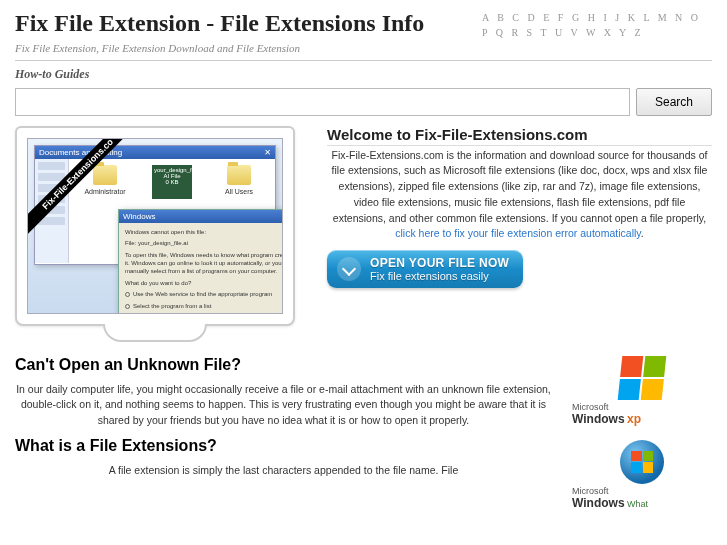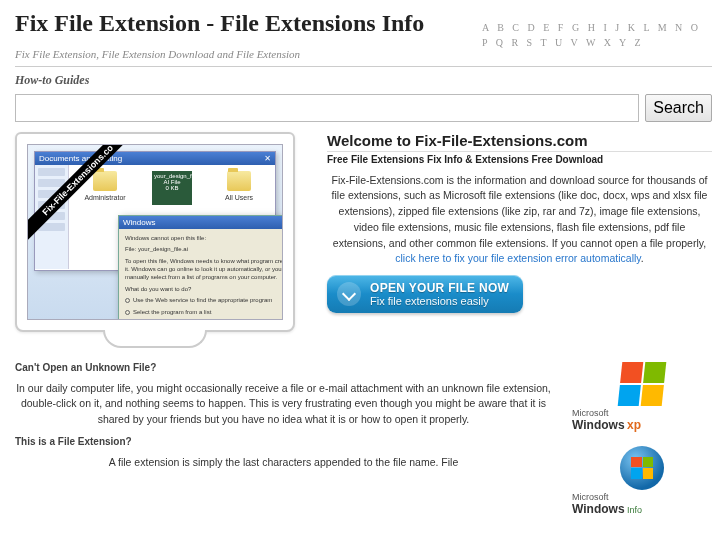--- a/index.html
+++ b/index.html
@@ -1,28 +1,28 @@
 <!DOCTYPE html>
 <html><head>
   <meta charset="utf-8">
   <style>
     * { margin: 0; padding: 0; box-sizing: border-box; }
     body { font-family: Verdana, Arial, sans-serif; background: #fff; color: #333; font-size: 11px; }
     .container { max-width: 727px; margin: 0 auto; padding: 10px 15px; }
-    .header { border-bottom: 1px solid #ccc; padding-bottom: 6px; margin-bottom: 6px; display: flex; justify-content: space-between; align-items: center; }
+    .header { border-bottom: 1px solid #ccc; padding-bottom: 6px; margin-bottom: 6px; display: flex; justify-content: space-between; align-items: flex-start; }
     .header-left { flex: 1; }
     .site-title { font-family: Georgia, serif; font-size: 24px; font-weight: bold; color: #222; line-height: 1.15; }
-    .site-subtitle { font-family: Georgia, serif; font-style: italic; font-size: 11px; color: #888; margin-top: 10px; }
+    .site-subtitle { font-family: Georgia, serif; font-style: italic; font-size: 11px; color: #888; margin-top: 4px; }
     .alpha-nav { font-family: Georgia, serif; font-size: 10px; color: #999; letter-spacing: 3px; line-height: 1.5; text-align: left; width: 230px; }
     .alpha-nav a { color: #999; text-decoration: none; cursor: pointer; }
     .nav-links { font-family: Georgia, serif; font-style: italic; font-weight: bold; font-size: 12px; color: #555; margin-bottom: 6px; }
     .nav-links a { color: #555; text-decoration: none; cursor: pointer; }
     .search-bar { display: flex; margin-bottom: 10px; }
     .search-input { flex: 1; border: 1px solid #bbb; padding: 5px; height: 28px; font-size: 12px; background: #fff; }
-    .search-btn { margin-left: 6px; padding: 4px 7px; font-size: 16px; border: 1px solid #aaa; background: linear-gradient(#f8f8f8,#e4e4e4); cursor: pointer; border-radius: 2px; }
+    .search-btn { margin-left: 6px; padding: 4px 18px; font-size: 12px; border: 1px solid #aaa; background: linear-gradient(#f8f8f8,#e4e4e4); cursor: pointer; border-radius: 2px; }
     .content-row { display: flex; gap: 12px; }
     .monitor-wrap { width: 300px; flex-shrink: 0; position: relative; }
     .monitor { width: 280px; height: 200px; border: 2px solid #ccc; border-radius: 6px 6px 8px 8px; background: #fff; position: relative; box-shadow: 0 1px 3px rgba(0,0,0,.1); }
     .monitor::after { content: ""; position: absolute; bottom: -18px; left: 50%; transform: translateX(-50%); width: 100px; height: 16px; border: 2px solid #ccc; border-top: none; border-radius: 0 0 50px 50px; background: #fff; }
     .screen { position: absolute; inset: 10px; background: linear-gradient(180deg,#eaf2fb,#c9dbef); border: 1px solid #aab; overflow: hidden; }
     .ribbon { position: absolute; top: 28px; left: -28px; transform: rotate(-45deg); background: #000; color: #fff; font-size: 9px; font-weight: bold; padding: 2px 30px; z-index: 5; white-space: nowrap; }
     .explorer { position: absolute; top: 6px; left: 6px; right: 6px; height: 120px; background: #fff; border: 1px solid #99b; box-shadow: 2px 2px 5px rgba(0,0,0,.2); }
     .explorer-title { background: linear-gradient(#4a7fd4,#2e5fb0); color: #fff; font-size: 8px; padding: 2px 4px; display: flex; justify-content: space-between; align-items: center; }
     .explorer-body { display: flex; height: calc(100% - 14px); }
     .explorer-side { width: 55px; background: #e8f0fb; border-right: 1px solid #ccd; padding: 3px; }
@@ -45,21 +45,21 @@
     .body-text a { color: #2977cc; text-decoration: none; cursor: pointer; }
     .cta-btn { display: inline-block; background: linear-gradient(180deg,#4fb8e8,#1a8cc9 50%,#157bb3); border-radius: 9px; padding: 6px 14px 6px 10px; color: #fff; text-shadow: 0 1px 1px rgba(0,0,0,.3); box-shadow: inset 0 1px 0 rgba(255,255,255,.4), 0 2px 3px rgba(0,0,0,.2); cursor: pointer; position: relative; }
     .cta-arrow { display: inline-block; width: 24px; height: 24px; background: rgba(255,255,255,.2); border-radius: 50%; vertical-align: middle; margin-right: 6px; position: relative; }
     .cta-arrow::after { content: ""; position: absolute; top: 7px; left: 7px; width: 8px; height: 8px; border-right: 2px solid #fff; border-bottom: 2px solid #fff; transform: rotate(45deg); }
     .cta-txt { display: inline-block; vertical-align: middle; }
     .cta-line1 { font-size: 12px; font-weight: bold; letter-spacing: .3px; }
     .cta-line2 { font-size: 11px; opacity: .95; }
     .lower { margin-top: 30px; display: flex; gap: 20px; }
     .lower-left { flex: 1; }
     .lower-right { width: 140px; text-align: left; }
-    .sec-h { font-size: 10px; font-weight: bold; color: #404040; margin-bottom: 8px; }
+    .sec-h { font-size: 16px; font-weight: bold; color: #000000; margin-bottom: 8px; }
     .os-badge { margin-bottom: 14px; }
     .os-logo { width: 44px; height: 44px; margin: 0 auto 2px; }
     .flag { display: grid; grid-template-columns: 1fr 1fr; grid-template-rows: 1fr 1fr; width: 44px; height: 44px; transform: skewX(-6deg); gap: 2px; }
     .flag div:nth-child(1){background:#f25022;} .flag div:nth-child(2){background:#7fba00;} .flag div:nth-child(3){background:#00a4ef;} .flag div:nth-child(4){background:#ffb900;}
     .os-label { font-size: 9px; color: #555; }
     .os-label .b { font-weight: bold; color: #333; font-size: 12px; }
     .vista-orb { width: 44px; height: 44px; border-radius: 50%; background: radial-gradient(circle at 35% 30%, #79c3f0, #1268a8 70%); margin: 0 auto 2px; display: flex; align-items: center; justify-content: center; }
     .vista-orb .flag { width: 22px; height: 22px; transform: none; gap: 1px; }
   </style>
 </head>
@@ -163,39 +163,38 @@
               <div class="row"><span class="radio"></span><span>Select the program from a list</span></div>
 
             </div>
           </div>
         </div>
       </div>
     </div>
 
     <div class="right-col">
       <div class="welcome-h">Welcome to Fix-File-Extensions.com</div>
-      <div class="welcome-sub">Free File Extensions Fix Info &amp; Extensions Free Download</div>
       <div class="body-text">
         <span>Fix-File-Extensions.com is the information and download source for thousands of file extensions, such as Microsoft file extensions (like doc, docx, wps and xlsx file extensions), zipped file extensions (like zip, rar and 7z), image file extensions, video file extensions, music file extensions, flash file extensions, pdf file extensions, and other common file extensions. If you cannot open a file properly, </span><a>click here to fix your file extension error automatically</a><span>.</span>
       </div>
       <div class="cta-btn">
         <span class="cta-arrow"></span>
         <span class="cta-txt">
           <div class="cta-line1">OPEN YOUR FILE NOW</div>
           <div class="cta-line2">Fix file extensions easily</div>
         </span>
       </div>
     </div>
   </div>
 
   <div class="lower">
     <div class="lower-left">
       <div class="sec-h">Can't Open an Unknown File?</div>
       <div class="body-text">In our daily computer life, you might occasionally receive a file or e-mail attachment with an unknown file extension, double-click on it, and nothing seems to happen. This is very frustrating even though you might be aware that it is shared by your friends but you have no idea what it is or how to open it properly.</div>
-      <div class="sec-h">This is a File Extension?</div>
+      <div class="sec-h">What is a File Extensions?</div>
       <div class="body-text">A file extension is simply the last characters appended to the file name. File</div>
     </div>
     <div class="lower-right">
       <div class="os-badge">
         <div class="os-logo">
           <div class="flag">
               <div></div>
               <div></div>
               <div></div>
               <div></div>
@@ -210,19 +209,19 @@
         <div class="vista-orb">
           <div class="flag">
               <div></div>
               <div></div>
               <div></div>
               <div></div>
             </div>
         </div>
         <div class="os-label">
           <span>Microsoft</span><br>
-          <span class="b">Windows</span> <span style="color:#3a7a3a">Info</span>
+          <span class="b">Windows</span> <span style="color:#3a7a3a">What</span>
         </div>
       </div>
     </div>
   </div>
 
 </div>
 
 </body></html>

